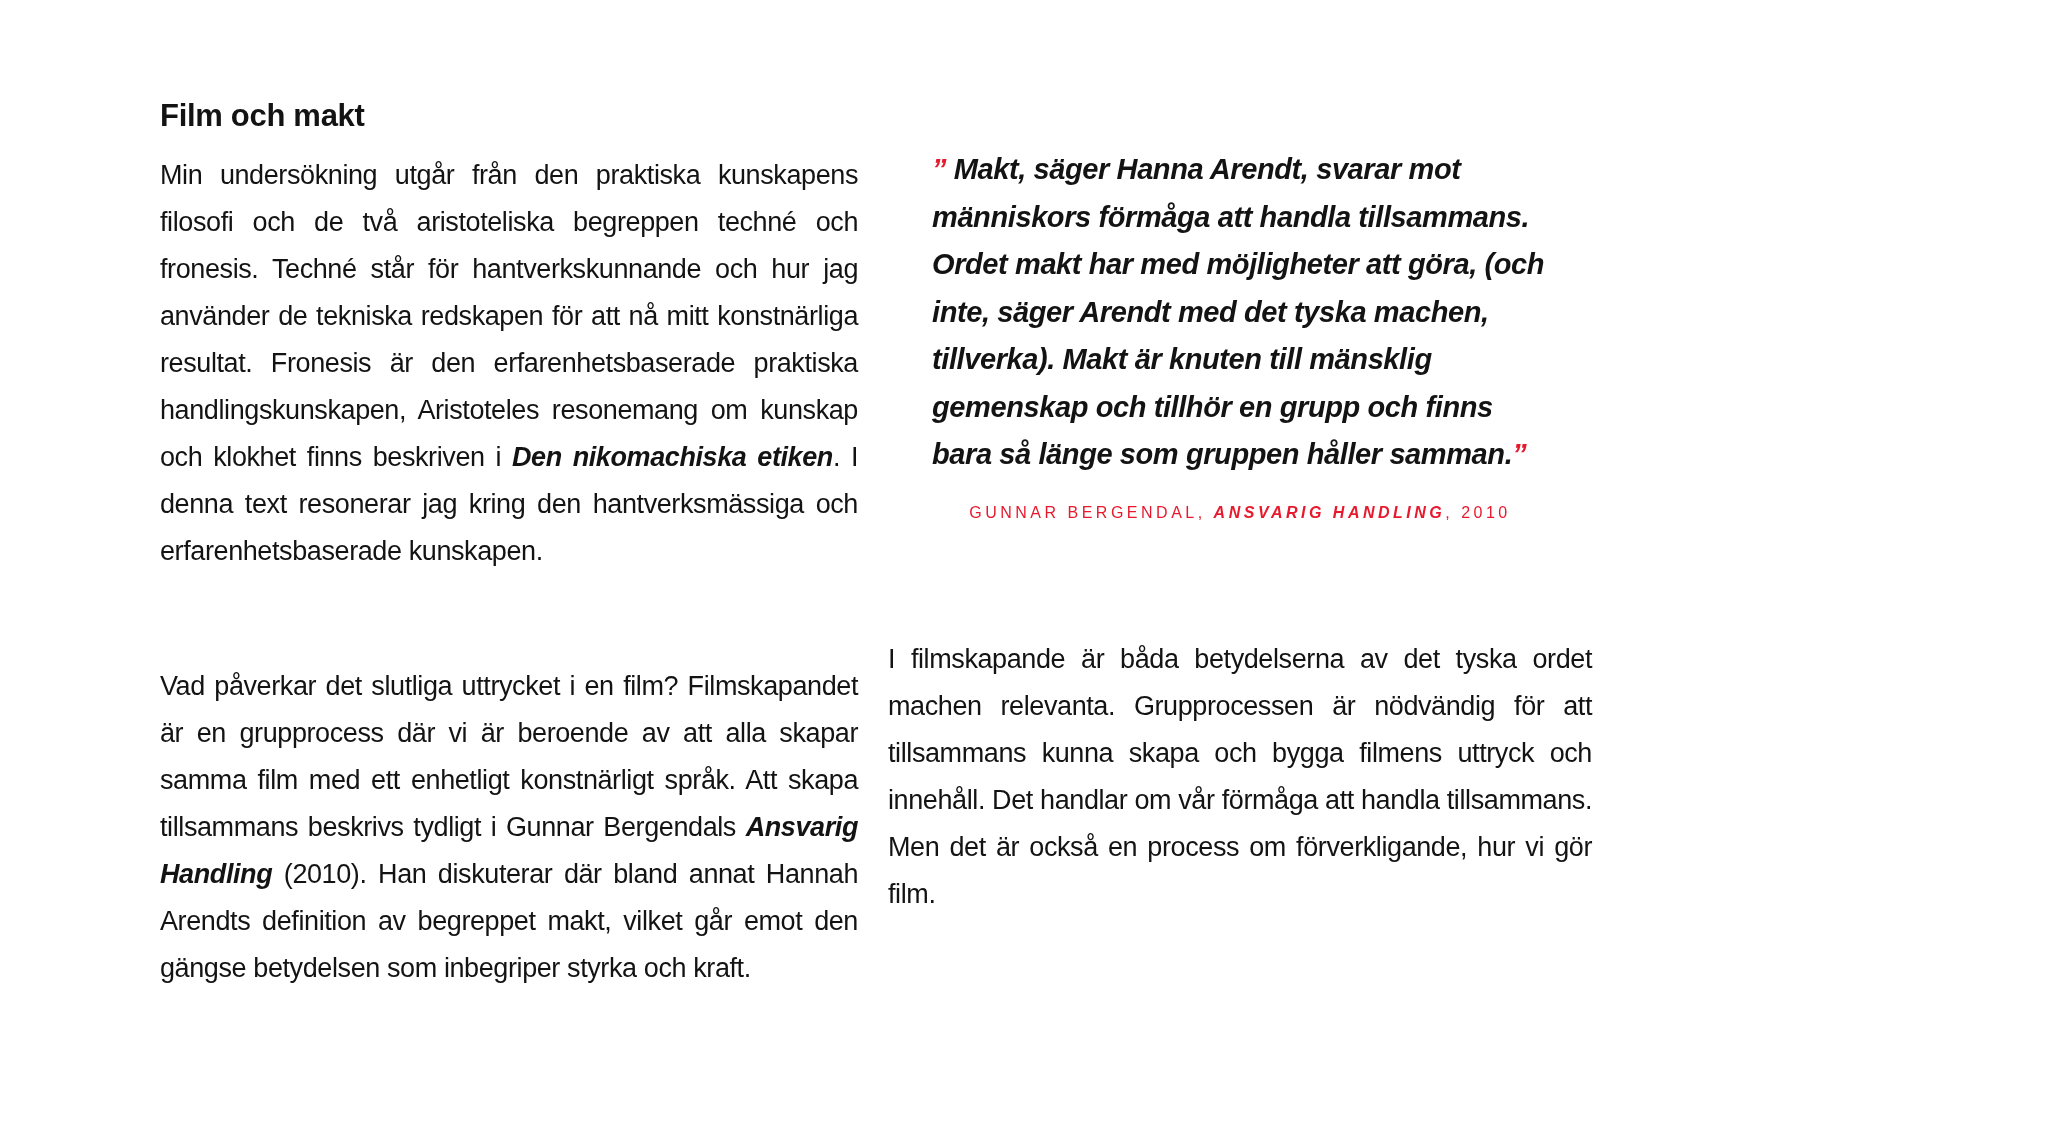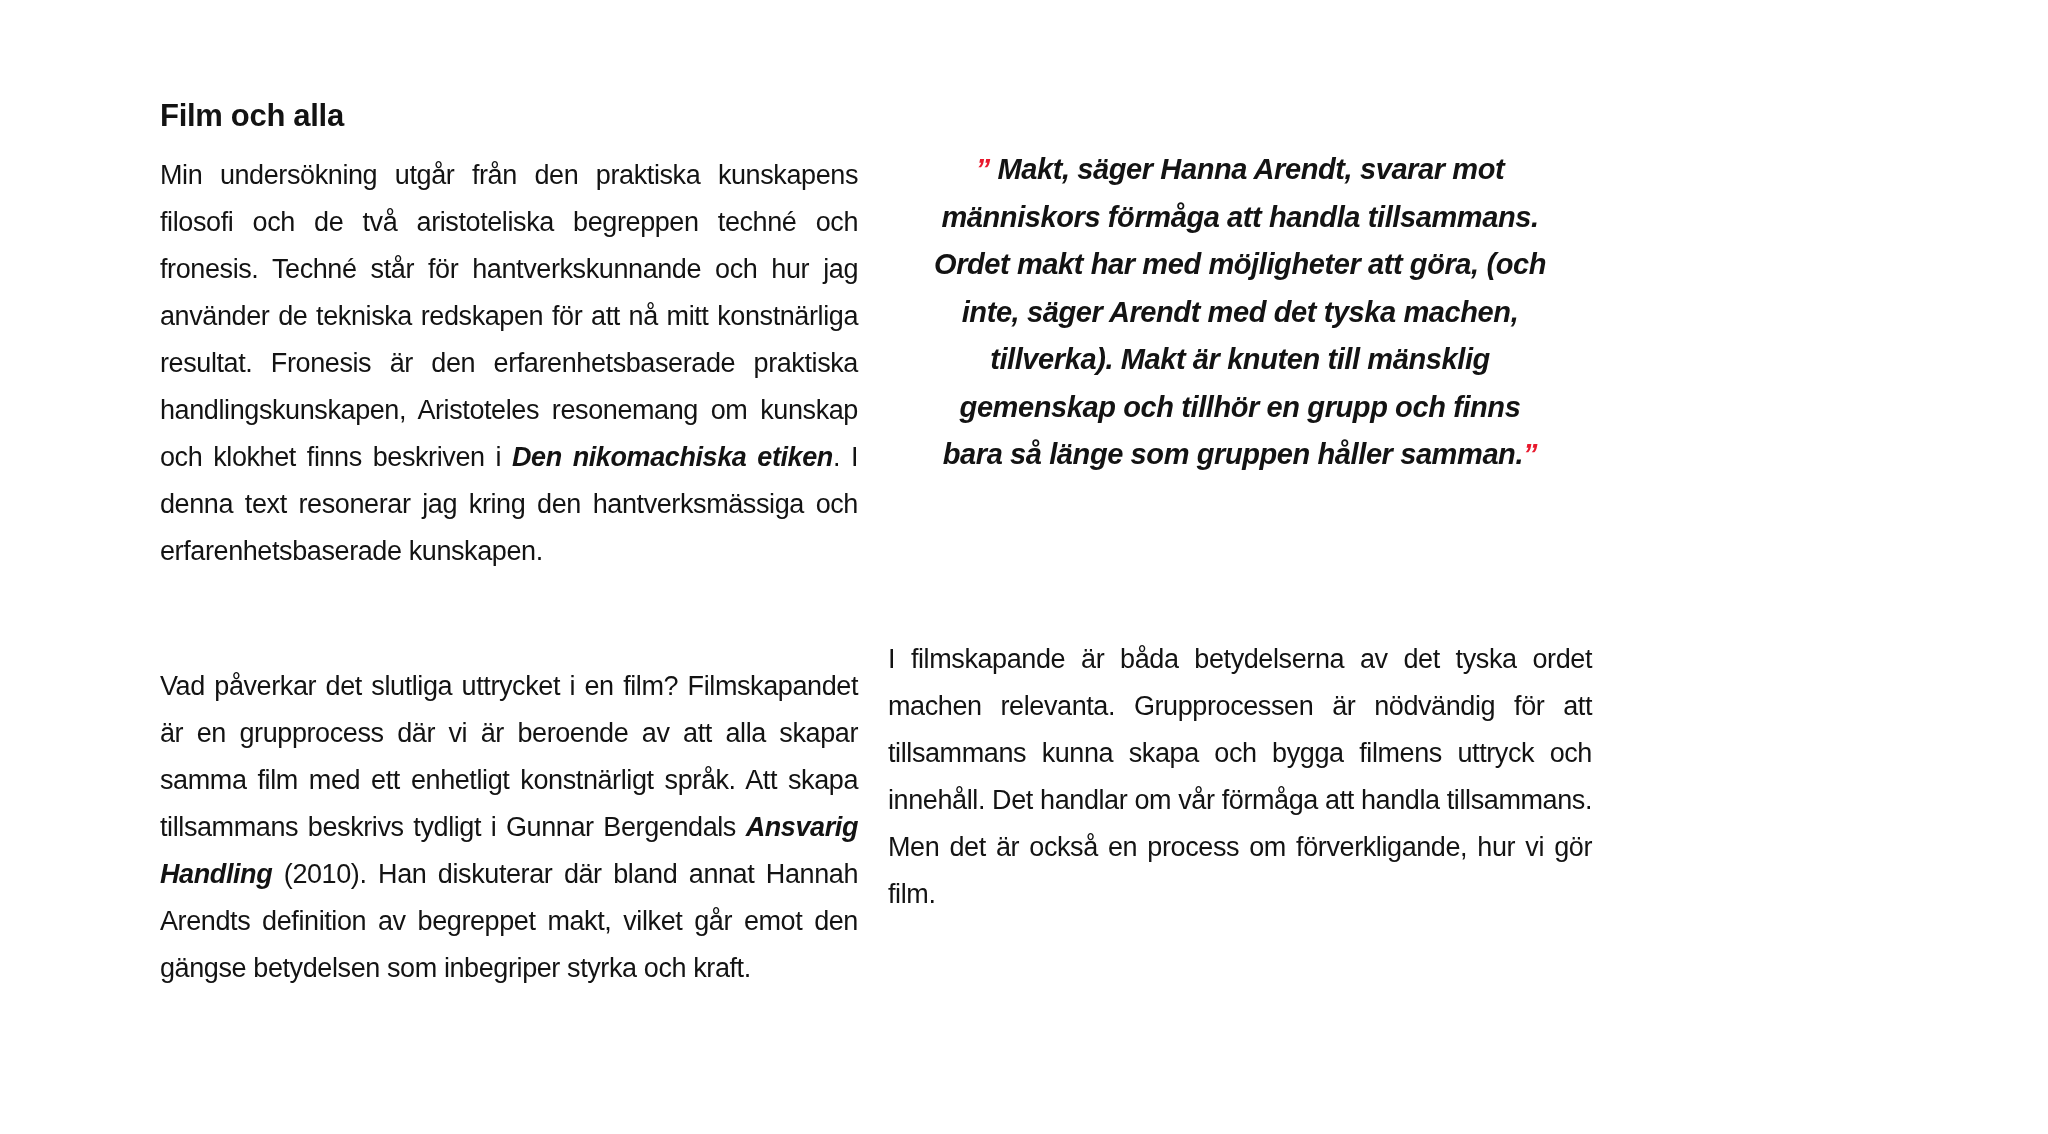--- a/index.html
+++ b/index.html
@@ -57,44 +57,44 @@
     top: 146px;
     width: 616px;
   }
   .pullquote-text {
     margin: 0;
     font-size: 29px;
     line-height: 47.5px;
     font-weight: bold;
     font-style: italic;
     letter-spacing: -0.4px;
-    text-align: center;
   }
   .attribution {
     margin: 24px 0 0 0;
     font-size: 16px;
     line-height: 20px;
     letter-spacing: 3.5px;
     color: var(--accent, #e8192d);
     text-align: center;
     font-weight: normal;
   }
   .italic { font-style: italic; font-weight: bold; }
   .red { color: var(--accent, #e8192d); }
 </style>
 </head>
 <body>
 
 <div class="page">
 
-  <h1 class="heading">Film och alla</h1>
+  <h1 class="heading">Film och makt</h1>
 
   <p class="body-text col-left-1"><span>Min undersökning utgår från den praktiska kunskapens filosofi och de två aristoteliska begreppen techné och fronesis. Techné står för hantverkskunnande och hur jag använder de tekniska redskapen för att nå mitt konst­närliga resultat. Fronesis är den erfarenhetsbaserade praktiska handlingskunskapen, Aristoteles resonemang om kunskap och klokhet finns beskriven i </span><span class="italic">Den niko­machiska etiken</span><span>. I denna text resonerar jag kring den hantverksmässiga och erfarenhetsbaserade kunskapen.</span></p>
 
   <div class="pullquote">
     <p class="pullquote-text"><span class="red">” </span><span>Makt, säger Hanna Arendt, svarar mot människors förmåga att handla tillsam­mans. Ordet makt har med möjligheter att göra, (och inte, säger Arendt med det tyska machen, tillverka). Makt är knuten till mänsklig gemenskap och tillhör en grupp och finns bara så länge som gruppen håller samman.</span><span class="red">”</span></p>
+    <p class="attribution"><span>GUNNAR BERGENDAL, </span><span class="italic">ANSVARIG HANDLING</span><span>, 2010</span></p>
   </div>
 
   <p class="body-text col-left-2"><span>Vad påverkar det slutliga uttrycket i en film? Filmska­pandet är en grupprocess där vi är beroende av att alla skapar samma film med ett enhetligt konstnärligt språk. Att skapa tillsammans beskrivs tydligt i Gunnar Bergendals </span><span class="italic">Ansvarig Handling</span><span> (2010). Han diskuterar där bland annat Hannah Arendts definition av begreppet makt, vilket går emot den gängse betydelsen som inbegriper styrka och kraft.</span></p>
 
   <p class="body-text col-right-2"><span>I filmskapande är båda betydelserna av det tyska ordet machen relevanta. Grupprocessen är nödvändig för att tillsammans kunna skapa och bygga filmens uttryck och innehåll. Det handlar om vår förmåga att handla tillsam­mans. Men det är också en process om förverkligande, hur vi gör film.</span></p>
 
 </div>
 
 </body></html>

